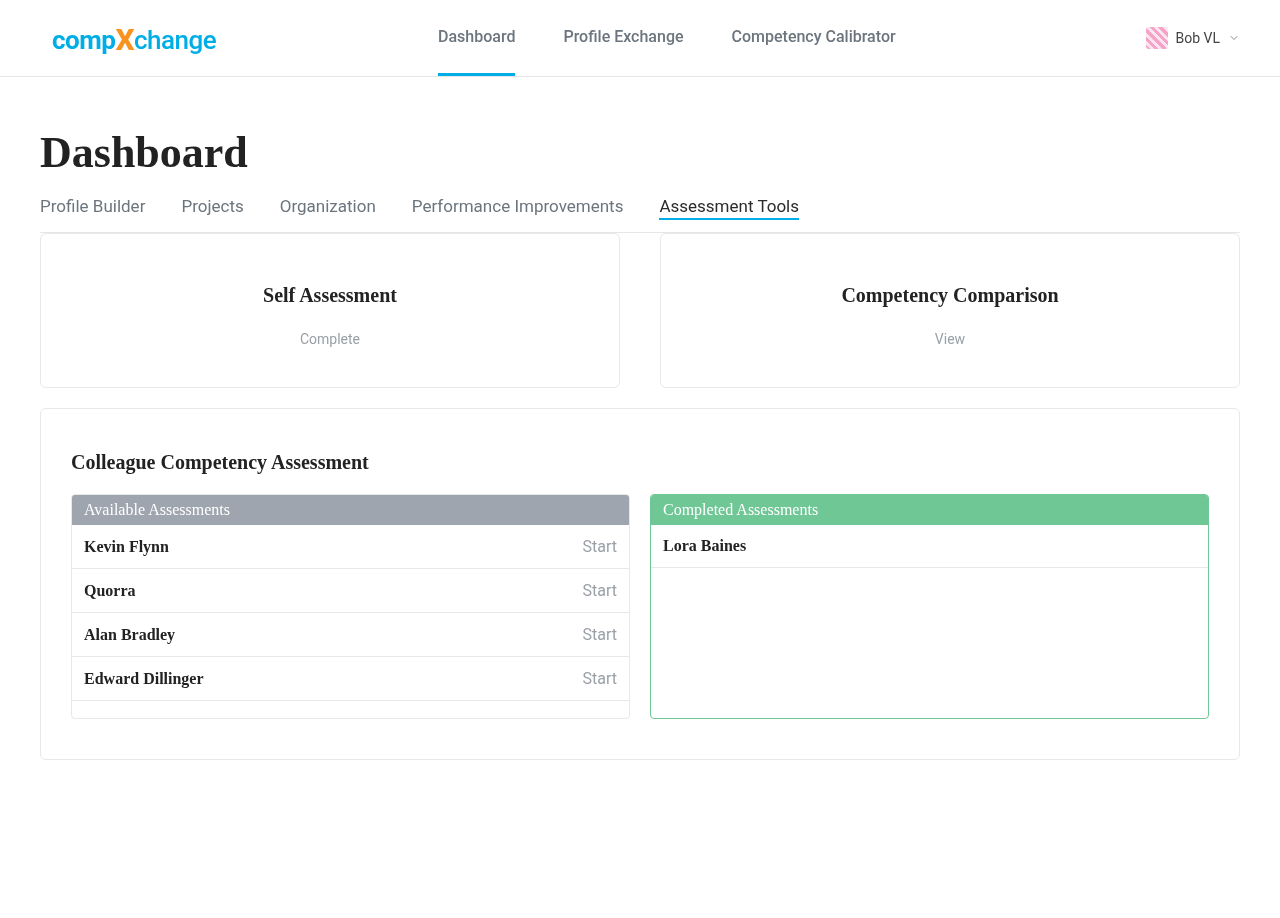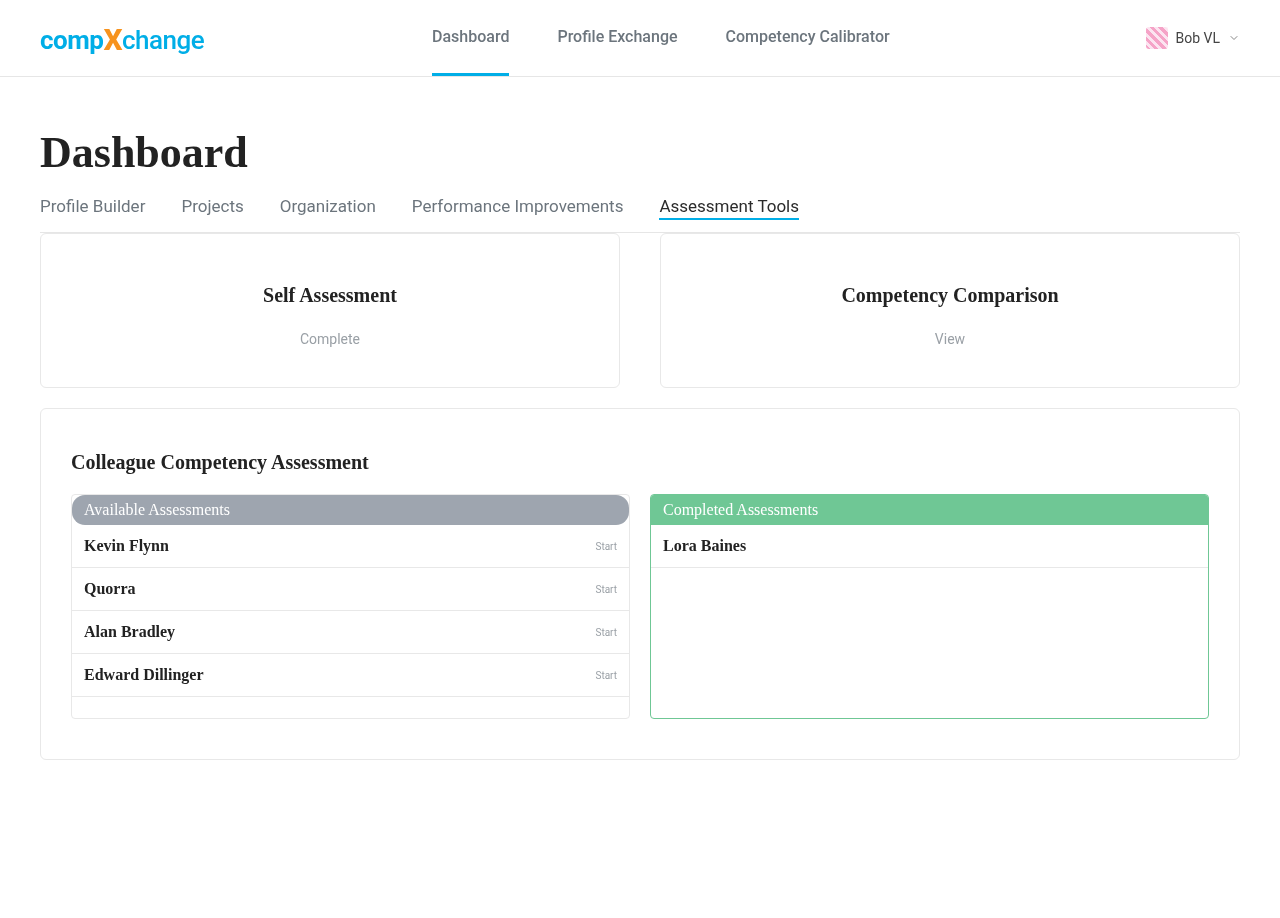--- a/index.html
+++ b/index.html
@@ -33,21 +33,21 @@
     border-bottom:1px solid var(--border);
     padding:0 40px;
   }
   .logo{
     font-size:26px;
     font-weight:700;
     letter-spacing:-0.5px;
     display:flex;
     align-items:baseline;
   }
-  .logo .part1{color:var(--brand-blue);} 
+  .logo .part1{color:var(--brand-blue);margin-left:12px;} 
   .logo .x{color:var(--brand-orange);font-size:30px;font-weight:800;position:relative;top:1px;}
   .logo .part2{color:var(--brand-blue);font-weight:500;}
   .nav{
     flex:1;
     display:flex;
     justify-content:center;
     gap:48px;
     height:100%;
     align-items:stretch;
   }
@@ -158,42 +158,42 @@
   }
   .list-box.completed{
     border:1px solid var(--green-head);
   }
   .list-head{
     padding:6px 12px;
     font-family:Georgia,"Times New Roman",serif;
     font-size:16px;
     color:#fff;
   }
-  .list-head.gray{background:var(--gray-head);border-radius:13px;}
+  .list-head.gray{background:var(--gray-head);}
   .list-head.green{background:var(--green-head);}
   .list-body{
     flex:1;
     overflow-y:auto;
   }
   .list-row{
     display:flex;
     align-items:center;
     justify-content:space-between;
     padding:12px 12px;
     border-bottom:1px solid var(--card-border);
   }
   .list-row:last-child{}
   .row-name{
     font-family:Georgia,"Times New Roman",serif;
     font-size:16px;
     font-weight:700;
     color:#222;
   }
   .row-action{
-    font-size:10px;
+    font-size:16px;
     color:var(--text-muted);
     cursor:pointer;
   }
   
   .list-body::-webkit-scrollbar{width:6px;}
   .list-body::-webkit-scrollbar-thumb{background:#ddd;border-radius:3px;}
 </style>
 </head>
 <body>
 

